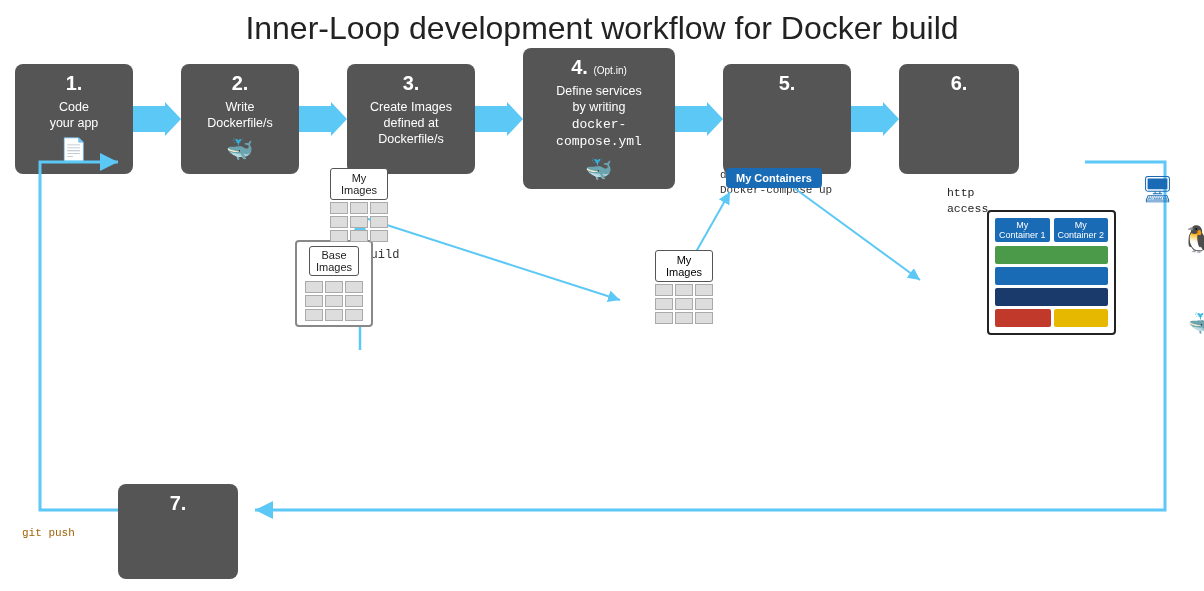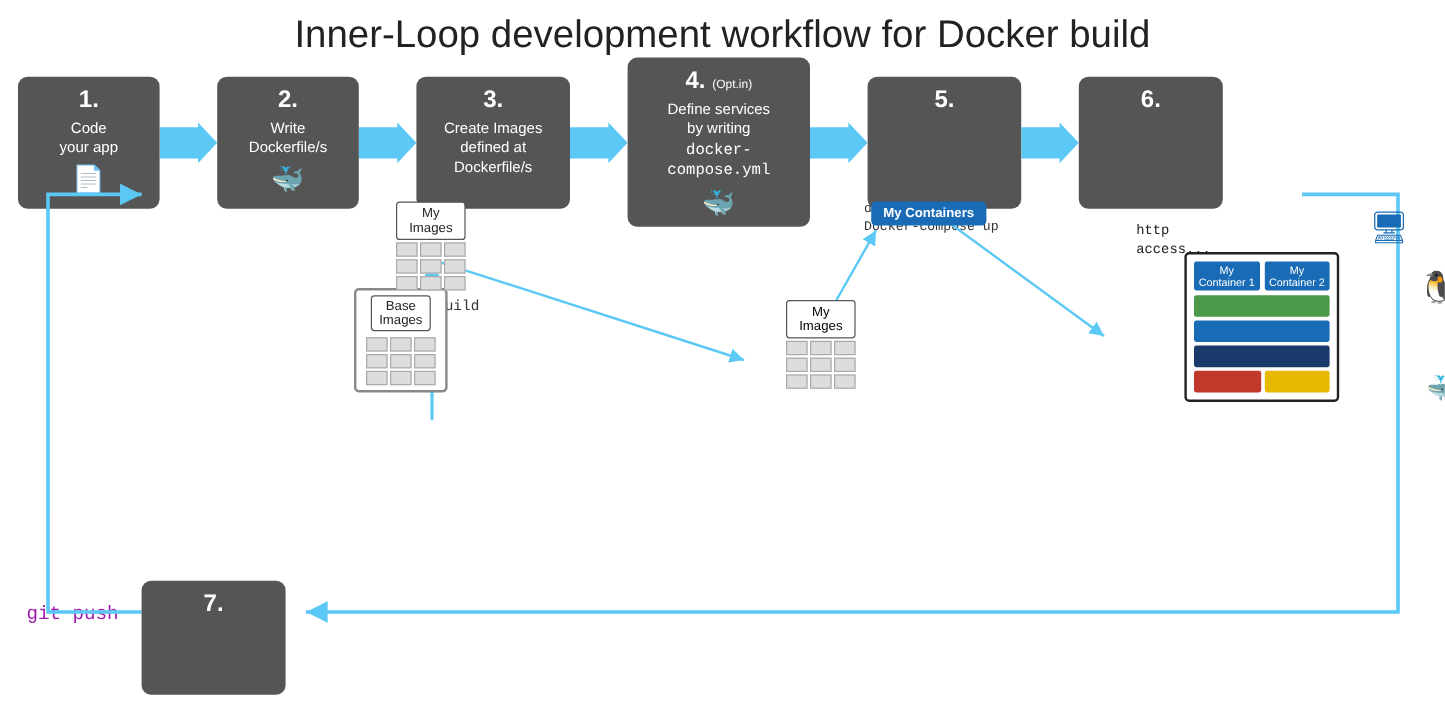--- a/index.html
+++ b/index.html
@@ -84,25 +84,25 @@
       text-align: center;
       position: absolute;
       bottom: 12px;
       left: 118px;
       z-index: 5;
     }
 
     
     .git-push-label {
       position: absolute;
-      bottom: 70px;
+      bottom: 52px;
       left: 22px;
       font-family: 'Courier New', monospace;
-      font-size: 16px;
-      color: #a21caf;
+      font-size: 11px;
+      color: #a16207;
     }
 
     
     .registry-area {
       position: absolute;
       top: 240px;
       left: 295px;
       display: flex;
       flex-direction: column;
       align-items: center;

